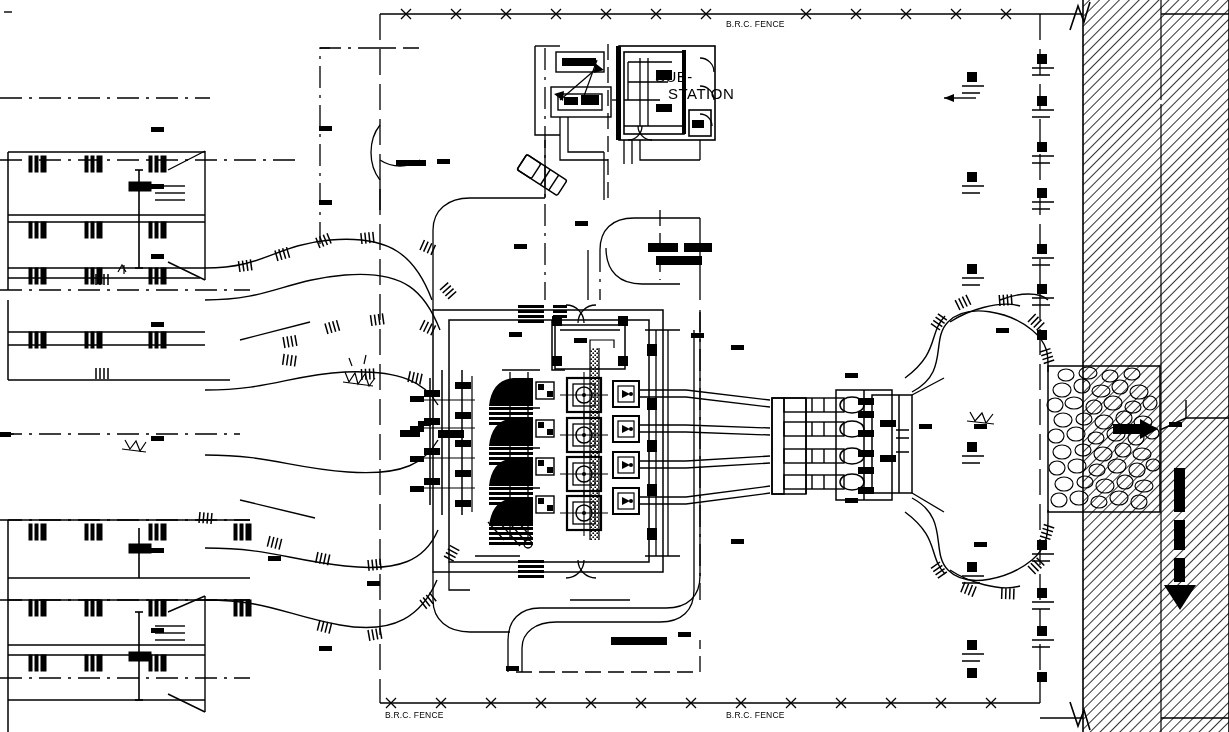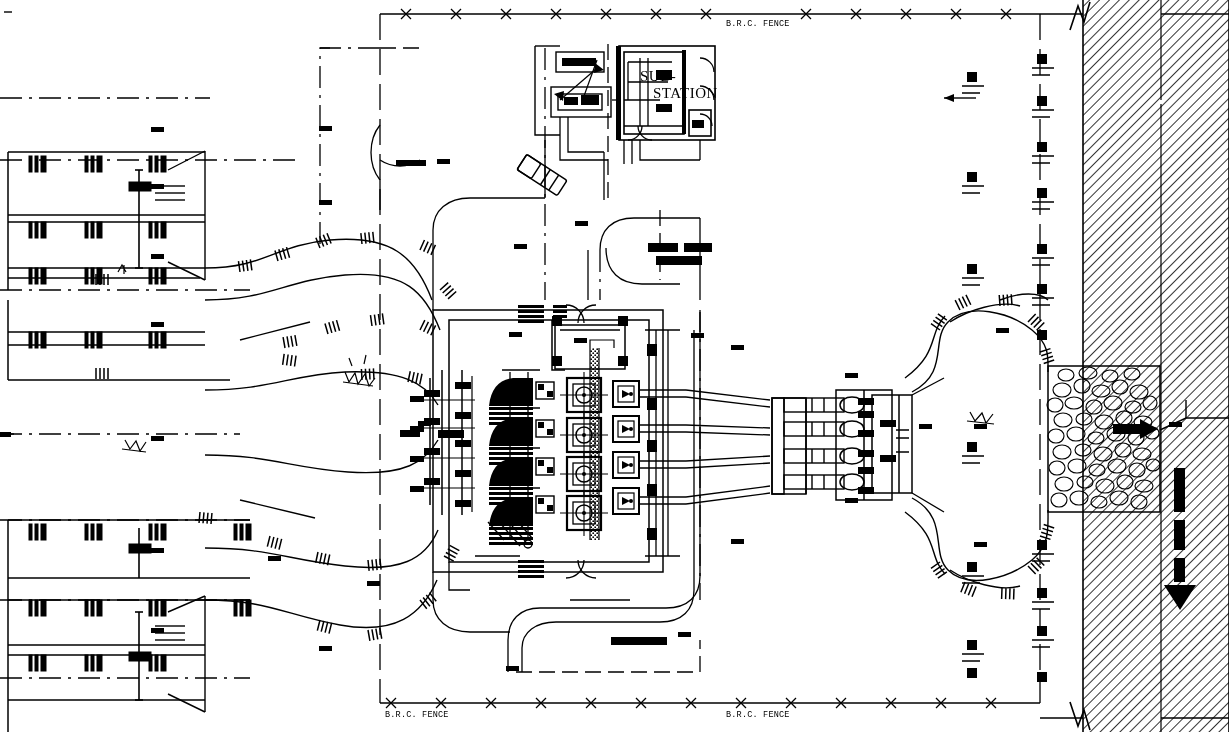--- a/index.html
+++ b/index.html
@@ -1,21 +1,21 @@
 <!DOCTYPE html>
 <html><head>
 <meta charset="utf-8">
 <title>Site Plan</title>
 <style>
   html,body{margin:0;padding:0;background:#ffffff;}
   body{font-family:"Liberation Sans",sans-serif;}
   #stage{position:relative;width:1229px;height:732px;background:#fff;overflow:hidden;}
   #stage svg{position:absolute;left:0;top:0;}
-  .lbl{position:absolute;font-family:Liberation Mono, monospace;font-size:8.5px;color:#000;white-space:nowrap;letter-spacing:.2px;}
-  .lbl-sub{position:absolute;font-family:Liberation Serif, serif;font-size:15px;color:#000;white-space:nowrap;font-weight:400;letter-spacing:.5px;}
+  .lbl{position:absolute;font-family:Liberation Sans, sans-serif;font-size:8.5px;color:#000;white-space:nowrap;letter-spacing:.2px;}
+  .lbl-sub{position:absolute;font-family:Liberation Sans, sans-serif;font-size:15px;color:#000;white-space:nowrap;font-weight:400;letter-spacing:.5px;padding-left:15px;}
 </style>
 </head>
 <body>
 
 <div id="stage">
 
 <svg width="1229" height="732" viewBox="0 0 1229 732" xmlns="http://www.w3.org/2000/svg">
   <defs>
     <pattern id="riverHatch" width="7" height="7" patternUnits="userSpaceOnUse" patternTransform="rotate(45)">
       <line x1="0" y1="0" x2="0" y2="7" stroke="#000" stroke-width="1.6"></line>

